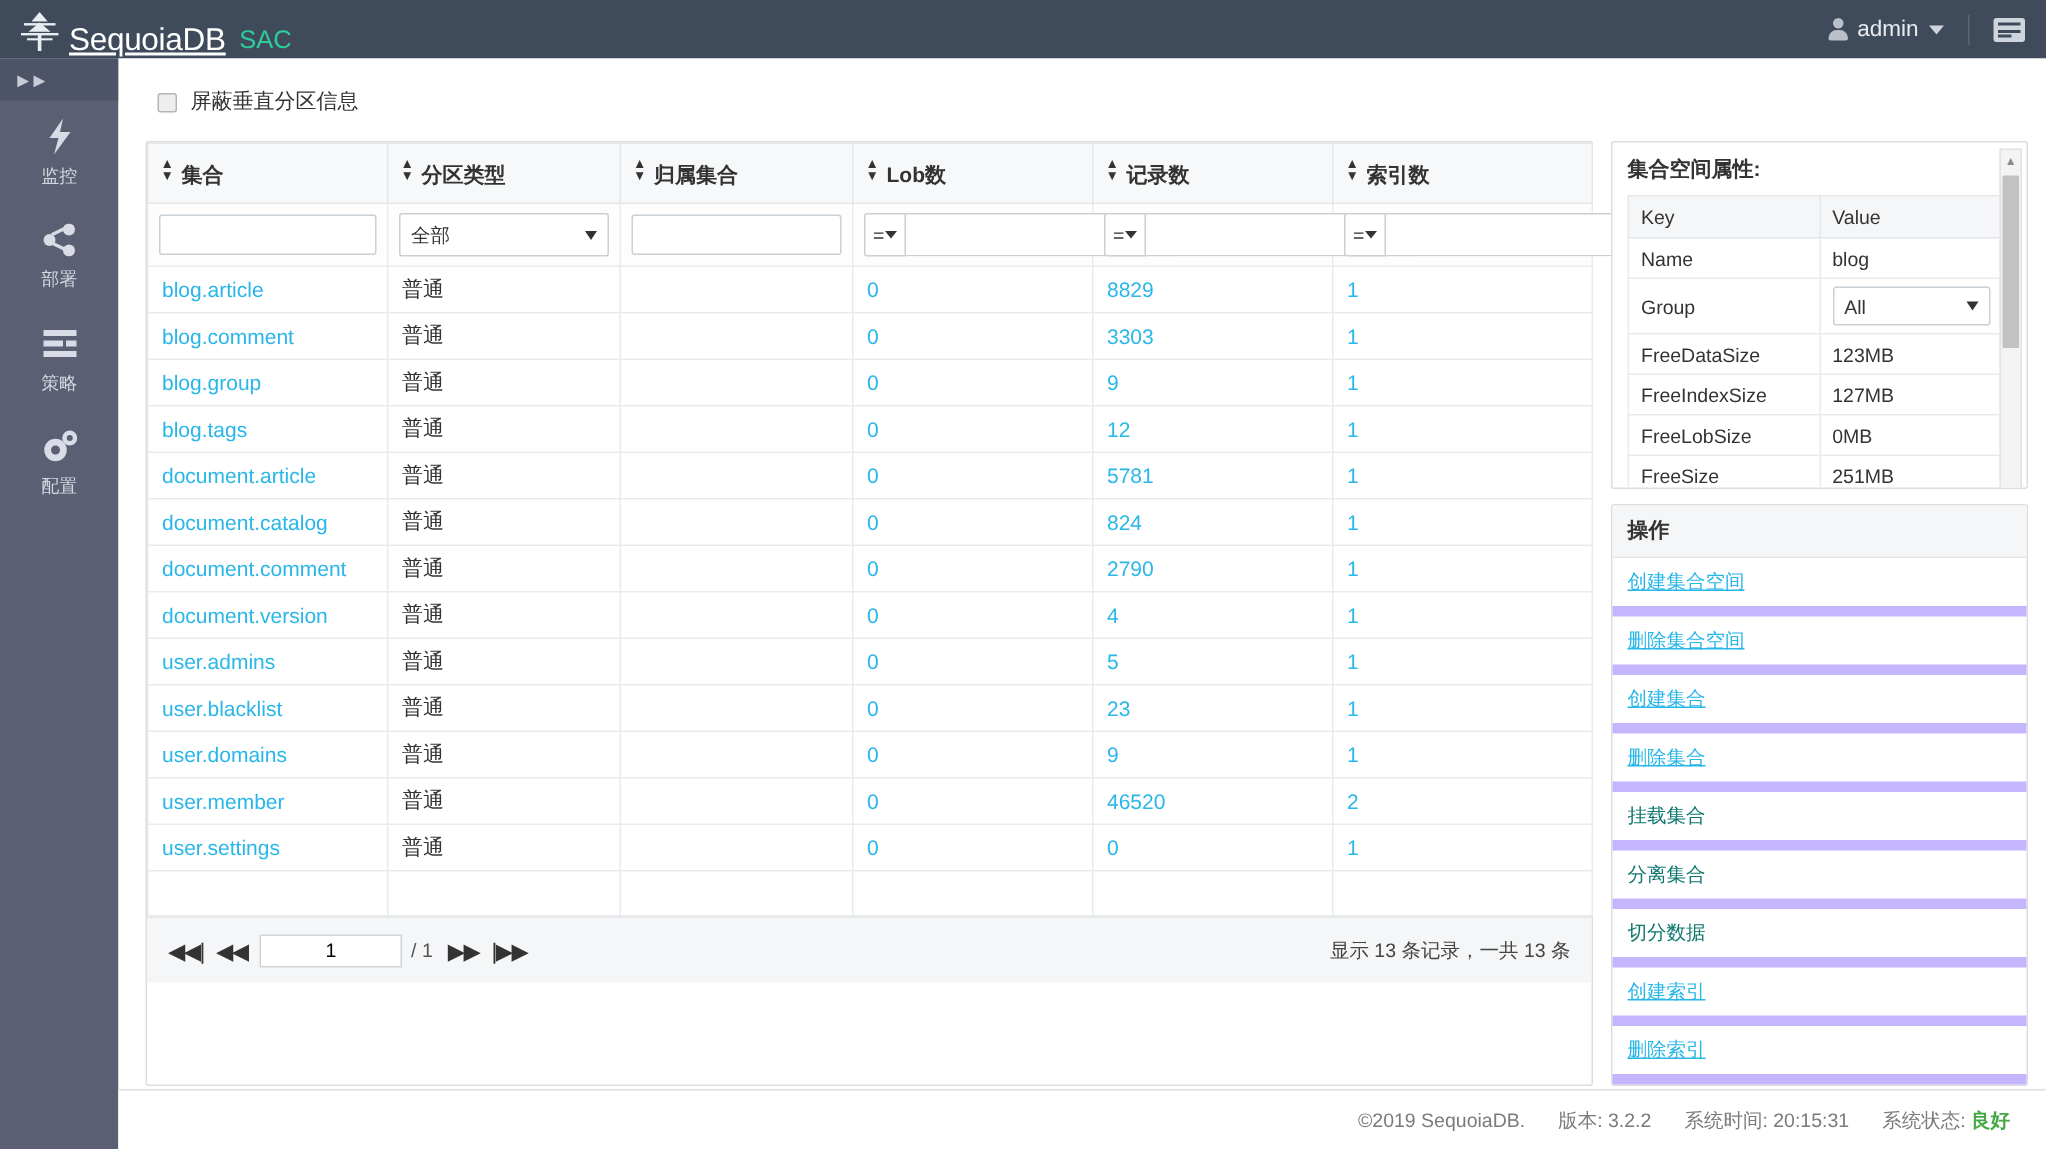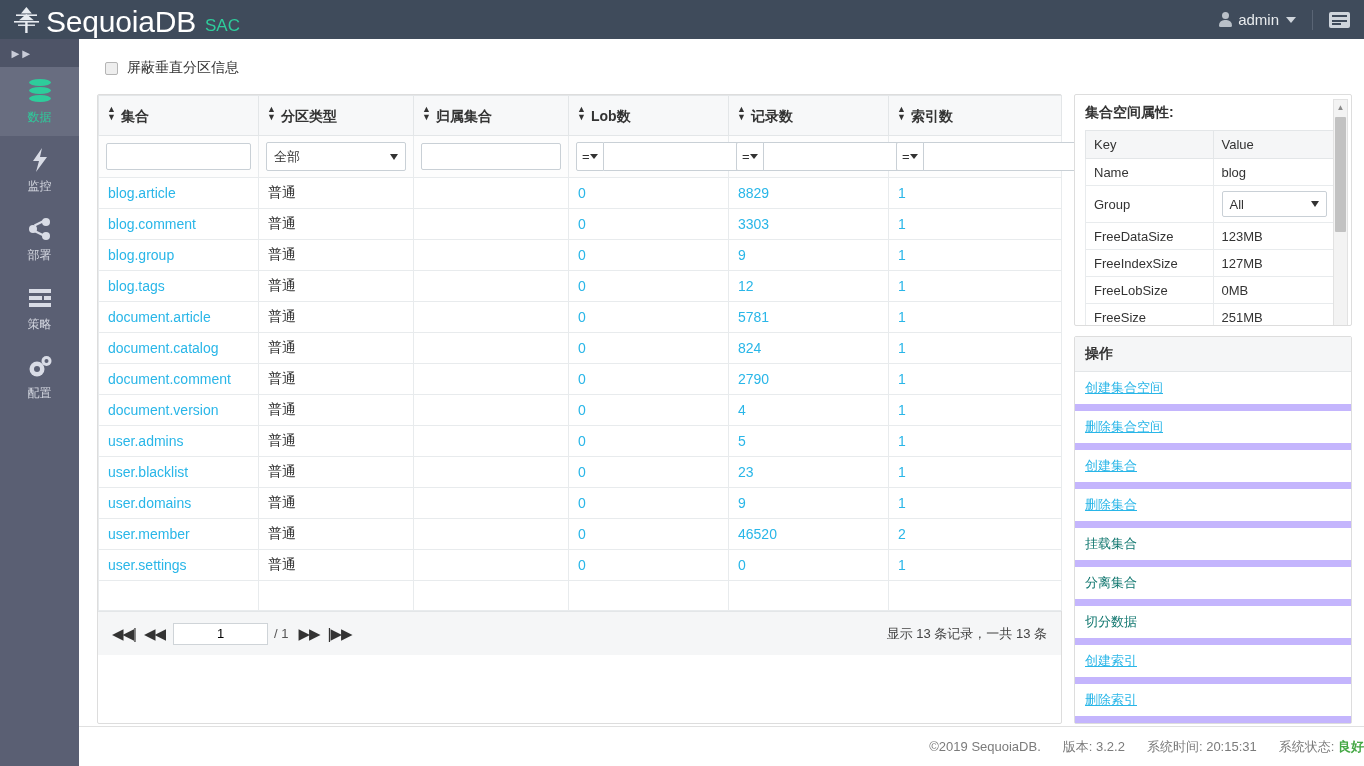--- a/index.html
+++ b/index.html
@@ -16,22 +16,22 @@
   #topbar {
     position: absolute; top: 0; left: 0;
     width: 1364px; height: 39px;
     background: #3f4b5b;
     display: flex; align-items: center;
     color: #fff;
   }
   #brand { display: flex; align-items: baseline; padding-left: 10px; }
   #tree-icon { width: 34px; height: 30px; position: relative; top: 4px; margin-right: 2px; }
   #brandname {
-    font-size: 30px; letter-spacing: -0.2px; color: #ffffff; font-weight: 400;
-    position: relative; top: 1px;
+    font-size: 21px; letter-spacing: -0.2px; color: #ffffff; font-weight: 400;
+    position: relative; top: 1px; text-decoration: underline;
   }
   #brandsub { font-size: 17px; color: #2ecc9b; margin-left: 9px; }
   #topright { margin-left: auto; display: flex; align-items: center; padding-right: 14px; }
   .user-block { display: flex; align-items: center; font-size: 15px; color: #e8ebee; cursor: pointer; }
   .user-glyph { width: 14px; height: 15px; margin-right: 6px; position: relative; opacity: .85; }
   .user-glyph::before { content:""; position:absolute; left:4px; top:0; width:7px; height:7px; border-radius:50%; background:#cfd5dc; }
   .user-glyph::after { content:""; position:absolute; left:1px; top:8px; width:13px; height:7px; border-radius:7px 7px 2px 2px; background:#cfd5dc; }
   .caret-down { width:0;height:0;border-left:5px solid transparent;border-right:5px solid transparent;border-top:6px solid #cfd5dc; margin-left:7px; }
   .topdivider { width:1px; height:20px; background:#5a6575; margin:0 16px; }
   .menu-glyph { width: 21px; height: 16px; background:#cfd5dc; border-radius:2px; position:relative; cursor:pointer; }
@@ -156,21 +156,21 @@
   #opspanel { margin-top:10px; }
   .ops-head { font-size:14px; font-weight:bold; padding:8px 10px; background:#f5f6f7; border-bottom:1px solid #e3e6e8; }
   .opitem { padding:7px 10px; font-size:13px; border-bottom:7px solid #c4b5fd; }
   .opitem a { color:#29b6e8; text-decoration:underline; cursor:pointer; }
   .opitem.disabled { color:#0f766e; cursor:default; }
 
   
   #footer {
     position:absolute; bottom:0; left:79px; width:1285px; height:40px;
     border-top:1px solid #e0e0e0; display:flex; align-items:center; justify-content:flex-end;
-    font-size:13px; color:#7b7b7b; background:#fff; gap: 22px;
+    padding-right:24px; font-size:13px; color:#7b7b7b; background:#fff; gap: 22px;
   }
   .fgood { color:#45a845; font-weight:bold; }
 </style>
 </head>
 <body>
 
 <div id="topbar">
   <div id="brand">
     <span id="tree-icon">
       <svg width="34" height="30" viewBox="0 0 34 30">
@@ -197,30 +197,20 @@
     <div class="topdivider"></div>
     <div class="menu-glyph"></div>
   </div>
 </div>
 
 <div id="sidebar">
   <div id="collapse-row">
     <span class="dblchev">►►</span>
   </div>
 
-  <div class="side-item active">
-    <span class="si-ico">
-      <span class="db-ico">
-          <i></i>
-          <i></i>
-          <i></i>
-        </span>
-    </span>
-    <span class="side-lbl">数据</span>
-  </div>
 
   <div class="side-item">
     <span class="si-ico">
       <svg width="18" height="24" viewBox="0 0 18 24">
           <polygon points="11,0 2,13 8,13 5,24 16,9 9,9" fill="#d9dce6"></polygon>
         </svg>
     </span>
     <span class="side-lbl">监控</span>
   </div>
 

